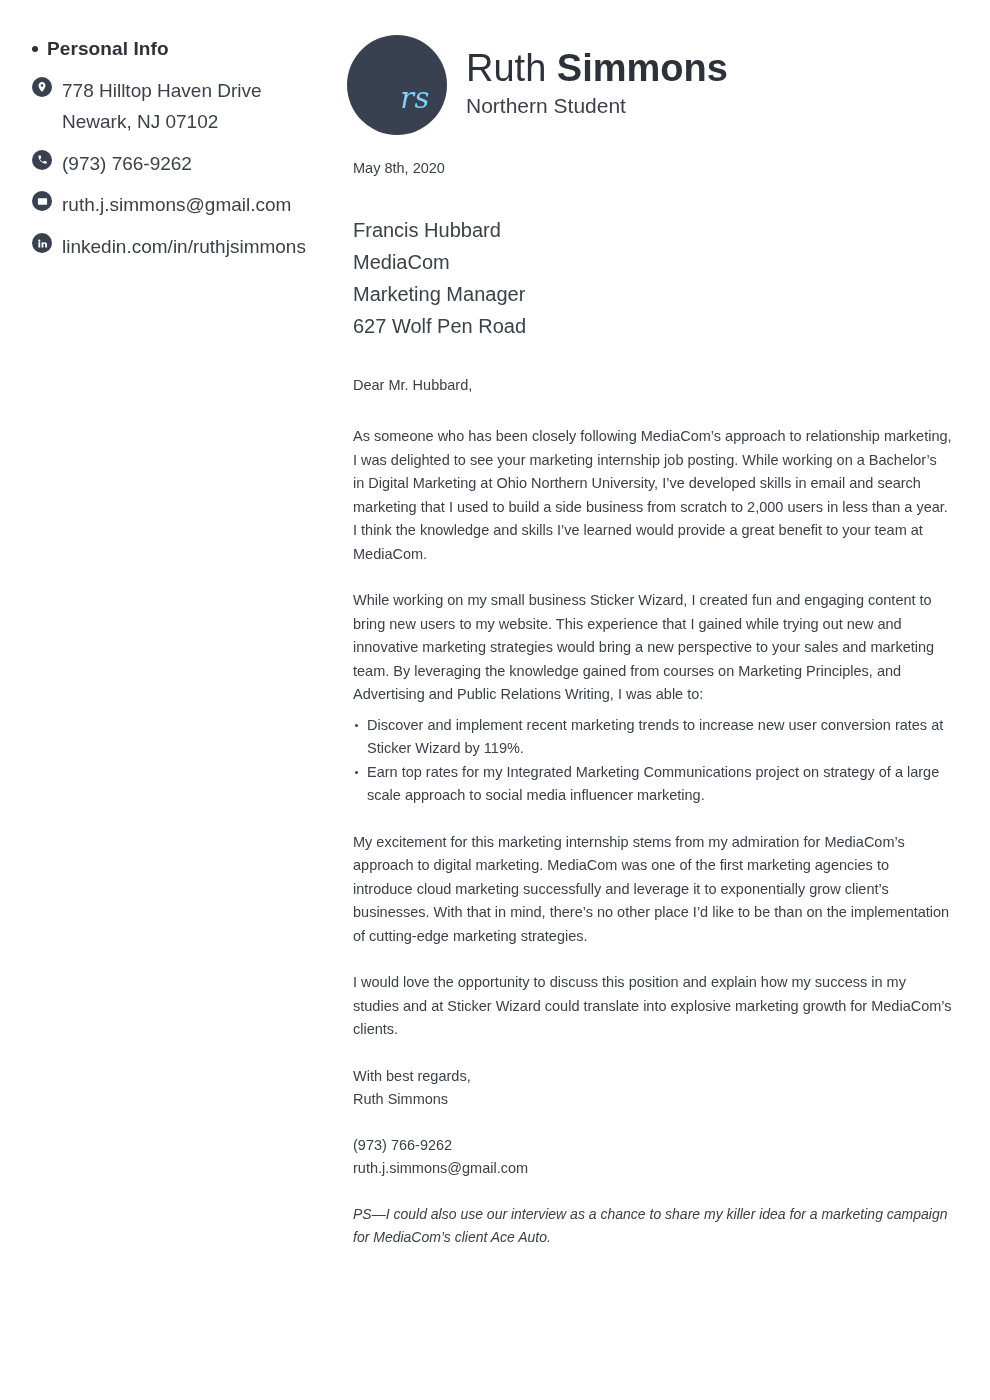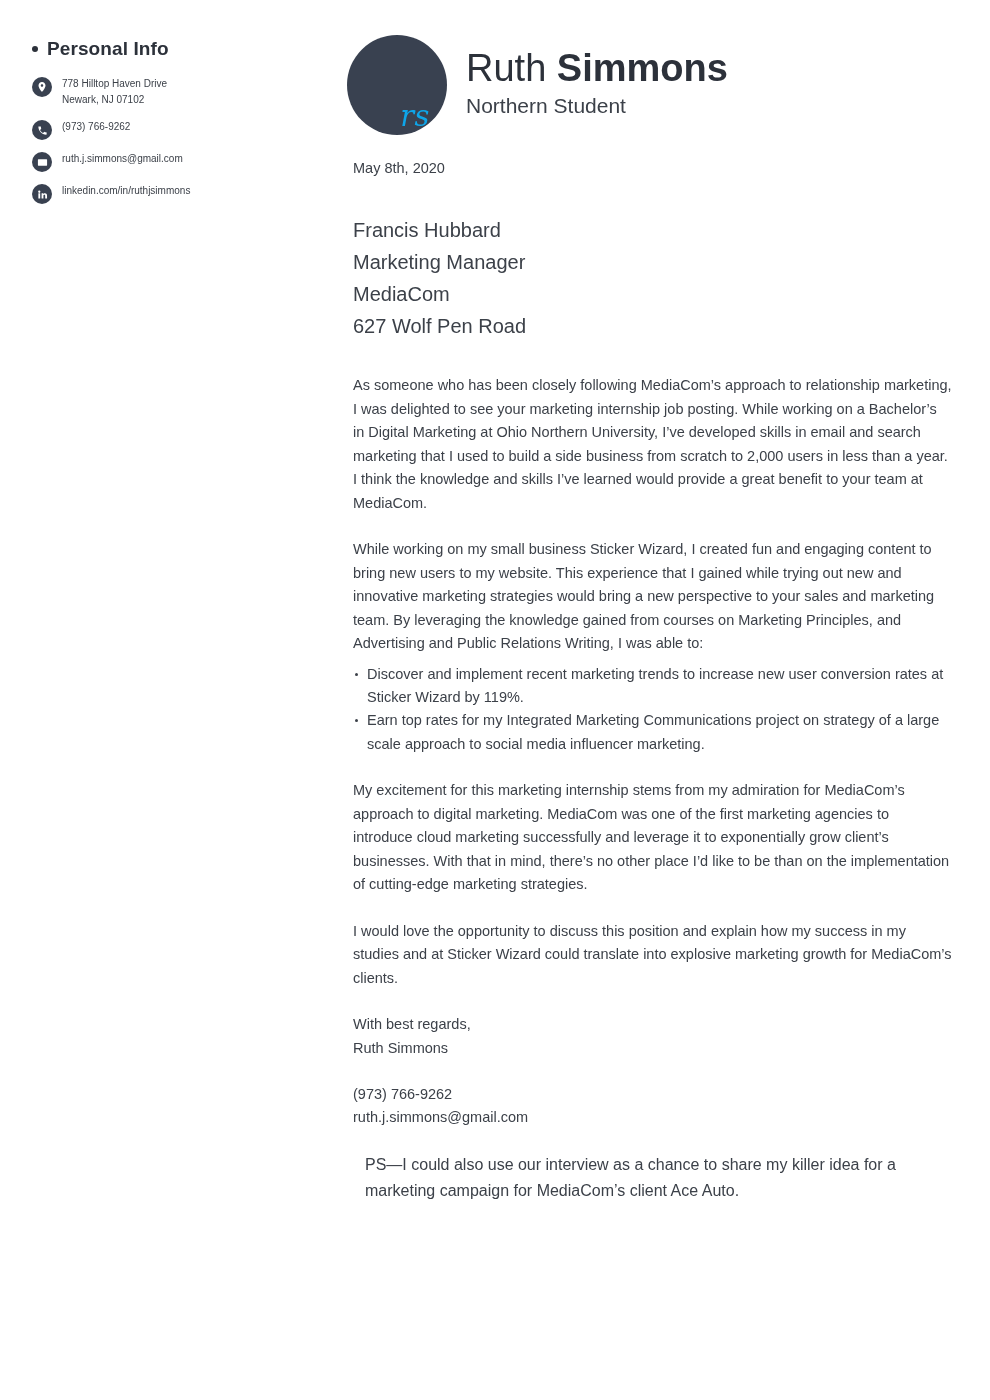--- a/index.html
+++ b/index.html
@@ -63,21 +63,21 @@
     border-radius: 50%;
     background: #394150;
     display: flex;
     align-items: center;
     justify-content: center;
     margin-right: 10px;
     margin-top: 1px;
   }
   .contact-icon svg { display: block; }
   .contact-text {
-    font-size: 10px;
+    font-size: 19px;
     line-height: 1.62;
     color: #3c4149;
     word-break: break-word;
   }
   .contact-text .line2 { display: block; }
 
   
   .main {
     flex: 1;
     padding: 35px 38px 0 0;
@@ -93,22 +93,22 @@
     width: 100px;
     height: 100px;
     border-radius: 50%;
     background: #394150;
     flex: 0 0 100px;
     position: relative;
   }
   .monogram-text {
     position: absolute;
     right: 17px;
-    bottom: 4px;
-    color: #0ea5e9;
+    bottom: 22px;
+    color: #7dd3fc;
     font-family: "DejaVu Serif", "Liberation Serif", serif;
     font-style: italic;
     font-size: 29px;
     line-height: 1;
     letter-spacing: 0.5px;
   }
   .identity {
     margin-left: 19px;
     padding-bottom: 4px;
   }
@@ -190,23 +190,24 @@
   }
 
   .closing-contact { margin: 0 0 23px 0; }
   .closing-contact-line {
     font-size: 14.5px;
     line-height: 1.6;
     margin: 0;
   }
 
   .postscript {
-    font-size: 16px;
+    font-size: 14px;
     line-height: 1.62;
-    margin: 12px;
+    margin: 0;
+    font-style: italic;
   }
 </style>
 </head>
 <body>
 
 <div class="page">
 
   <aside class="sidebar">
 
     <h2 class="sidebar-heading">
@@ -267,25 +268,26 @@
       <div class="identity">
         <h1 class="full-name"><span>Ruth </span><span class="surname">Simmons</span></h1>
         <h2 class="job-title">Northern Student</h2>
       </div>
     </header>
 
     <p class="letter-date">May 8th, 2020</p>
 
     <section class="recipient">
       <p class="recipient-line">Francis Hubbard</p>
+      <p class="recipient-line">MediaCom</p>
       <p class="recipient-line">Marketing Manager</p>
-      <p class="recipient-line">MediaCom</p>
       <p class="recipient-line">627 Wolf Pen Road</p>
     </section>
 
+    <p class="salutation">Dear Mr. Hubbard,</p>
 
     <div class="body-copy">
 
       <p class="paragraph">As someone who has been closely following MediaCom’s approach to relationship marketing, I was delighted to see your marketing internship job posting. While working on a Bachelor’s in Digital Marketing at Ohio Northern University, I’ve developed skills in email and search marketing that I used to build a side business from scratch to 2,000 users in less than a year. I think the knowledge and skills I’ve learned would provide a great benefit to your team at MediaCom.</p>
 
       <p class="paragraph">While working on my small business Sticker Wizard, I created fun and engaging content to bring new users to my website. This experience that I gained while trying out new and innovative marketing strategies would bring a new perspective to your sales and marketing team. By leveraging the knowledge gained from courses on Marketing Principles, and Advertising and Public Relations Writing, I was able to:</p>
 
       <ul class="achievement-list">
         <li class="achievement-item">Discover and implement recent marketing trends to increase new user conversion rates at Sticker Wizard by 119%.</li>
         <li class="achievement-item">Earn top rates for my Integrated Marketing Communications project on strategy of a large scale approach to social media influencer marketing.</li>

